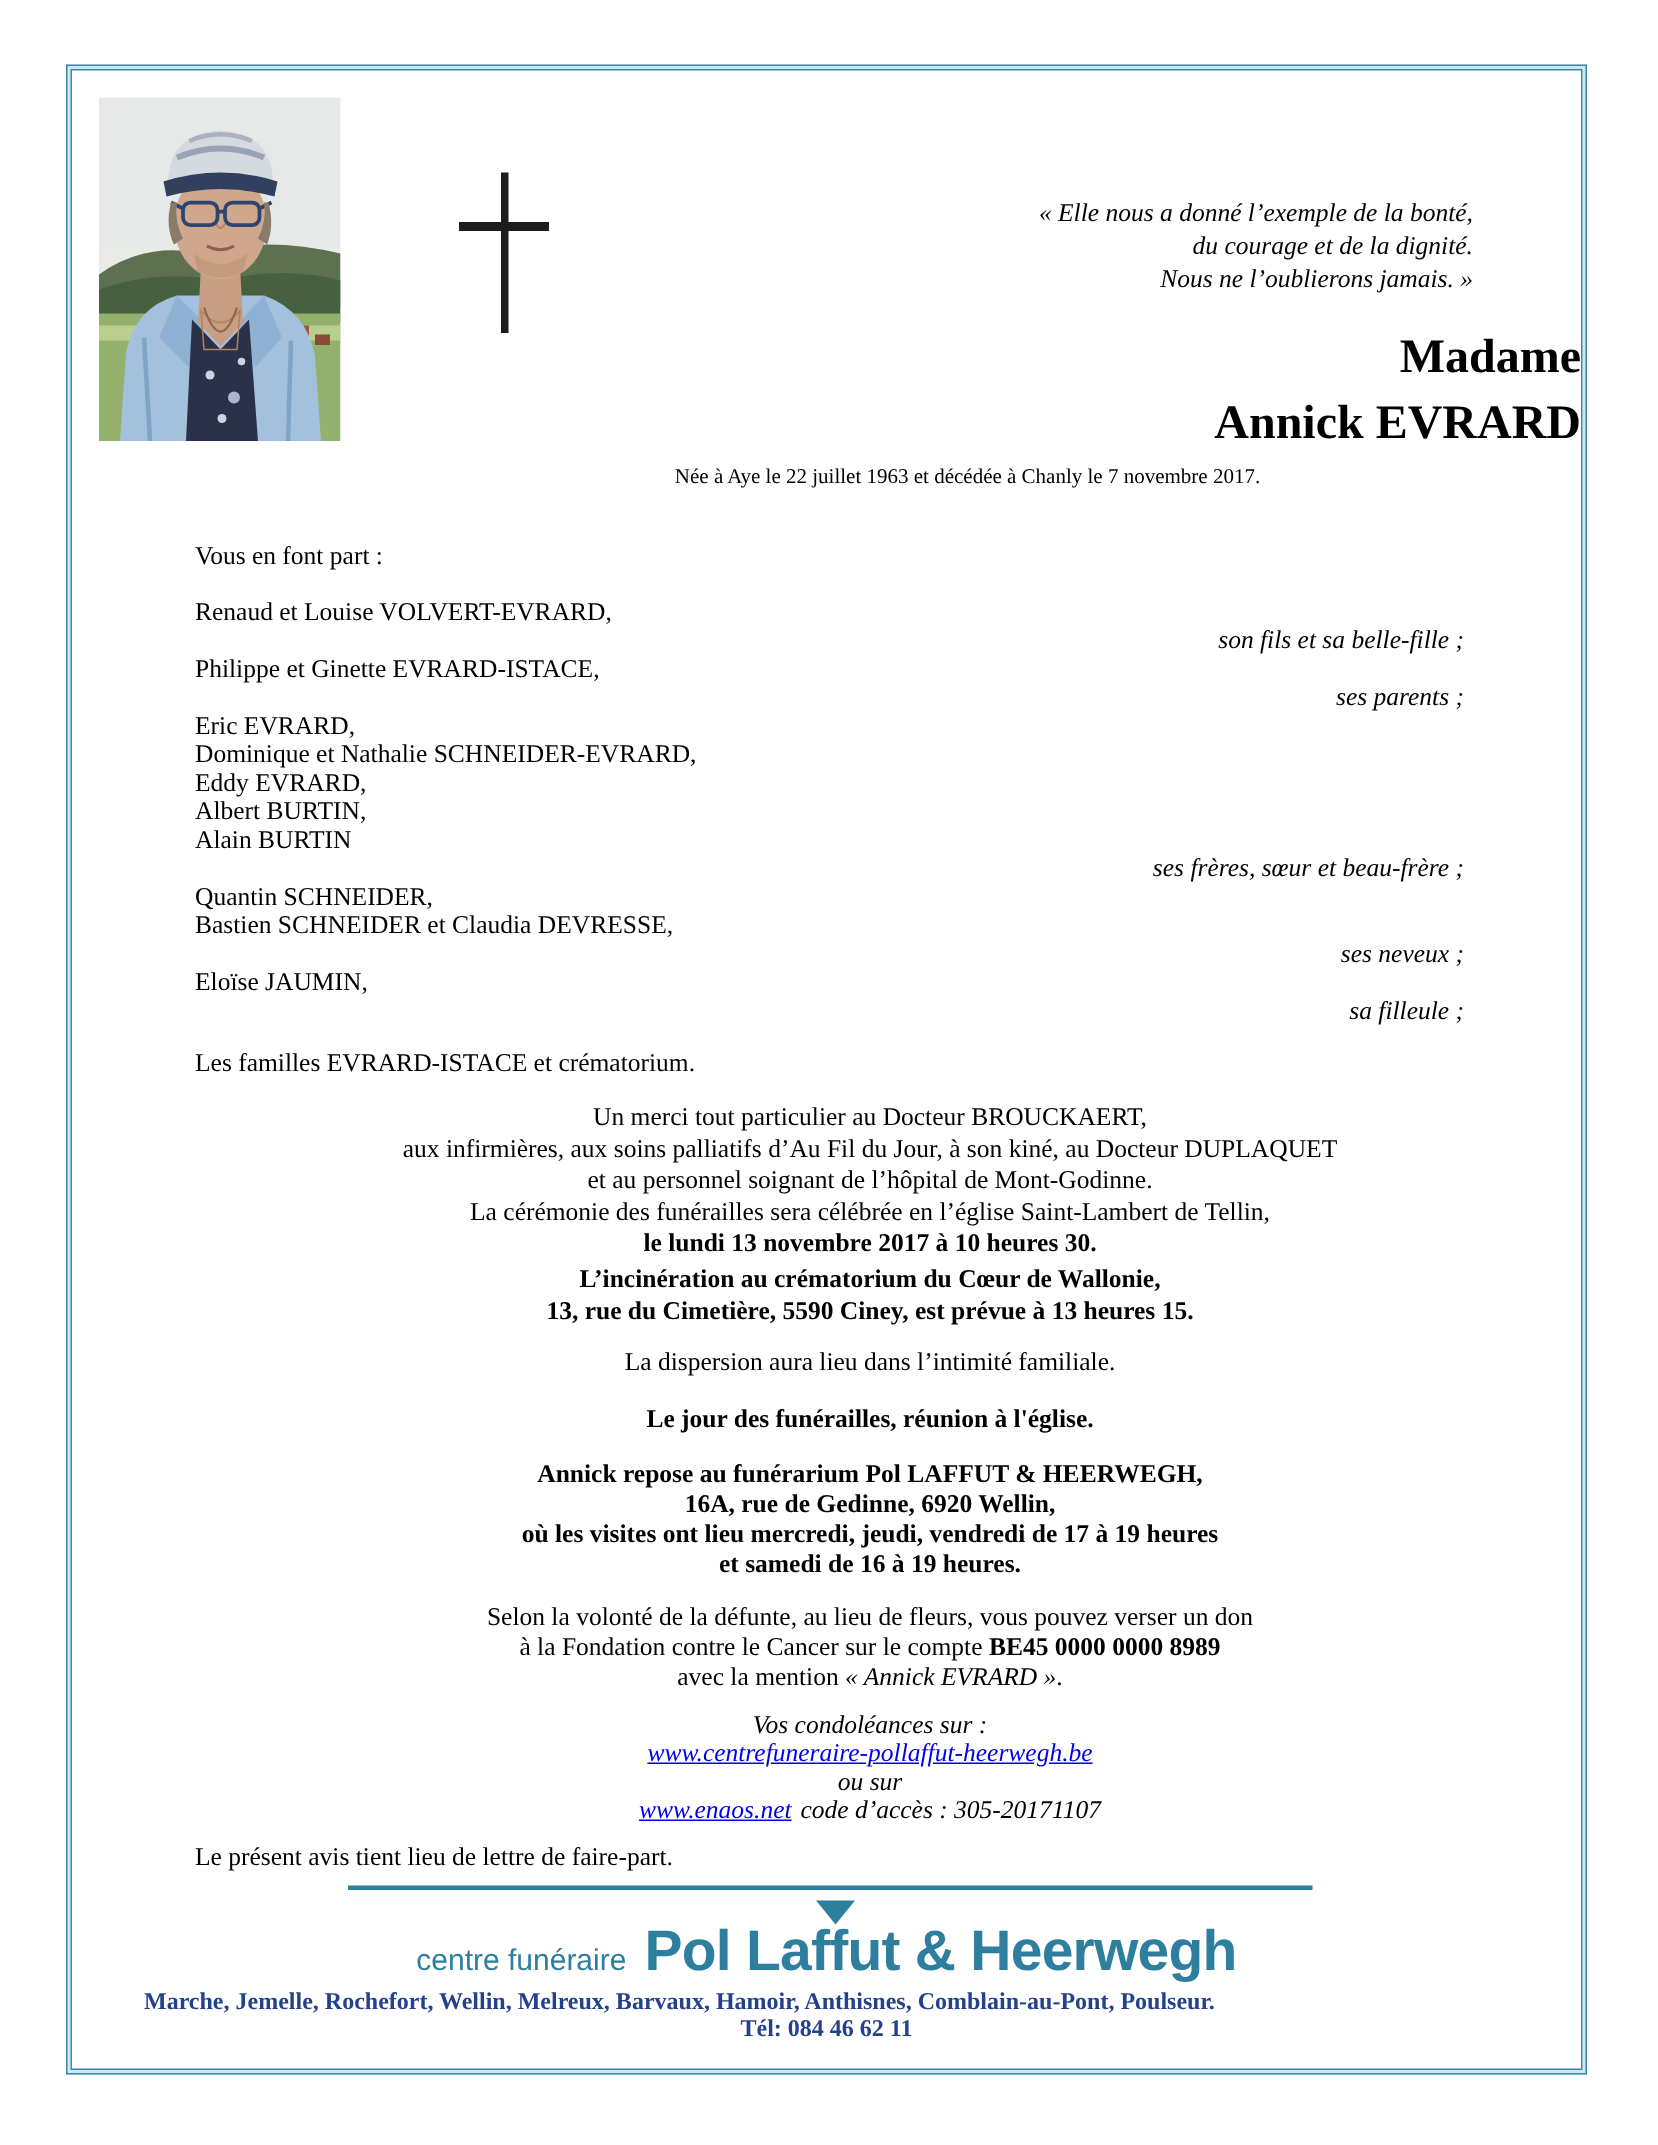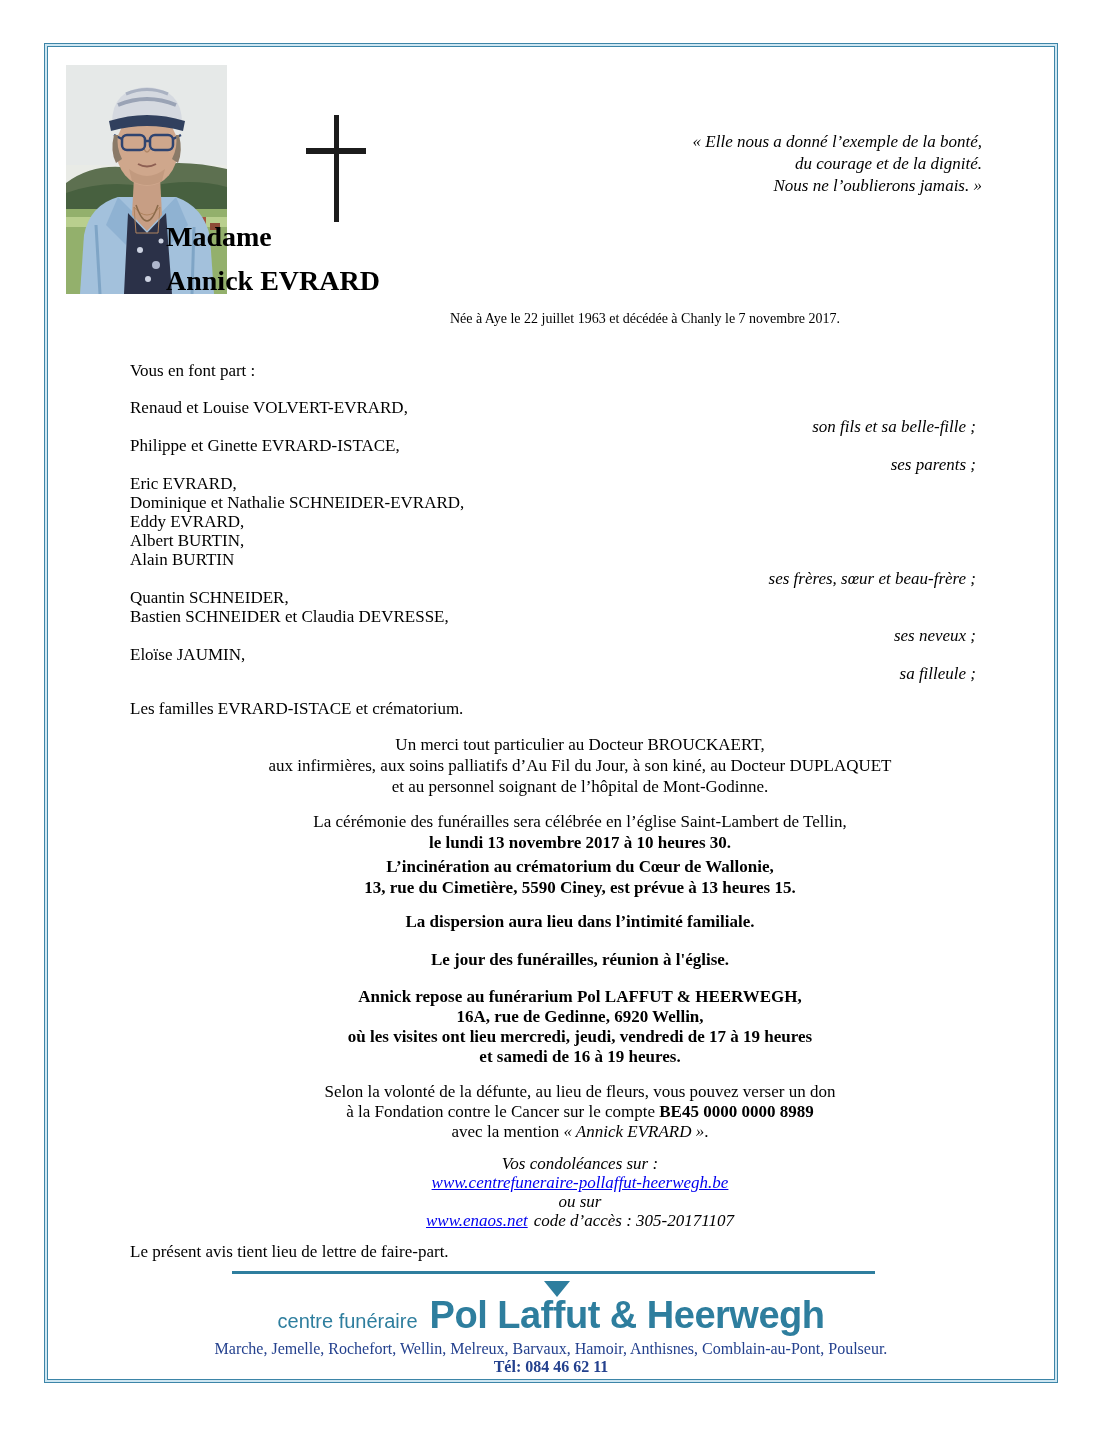--- a/index.html
+++ b/index.html
@@ -18,53 +18,53 @@
     position:relative;width:100%;height:100%;box-sizing:border-box;
     border:1px solid #3d85a8;background:#fff;overflow:hidden;
   }
   
   .header{position:relative;height:300px;}
   .photo{position:absolute;left:18px;top:18px;width:161px;height:229px;display:block;}
   .cross-wrap{position:absolute;left:258px;top:68px;width:62px;height:110px;}
   .cross-v{position:absolute;left:28px;top:0;width:5px;height:107px;background:#1c1c1c;}
   .cross-h{position:absolute;left:0;top:33px;width:60px;height:6px;background:#1c1c1c;}
   .quote{position:absolute;right:72px;top:84px;text-align:right;font-style:italic;font-size:17px;line-height:22px;}
-  .title{position:absolute;left:0;right:0;top:168px;text-align:left;padding-left:118px;
-         font-weight:bold;font-size:28px;line-height:44px;}
+  .title{position:absolute;left:0;right:0;top:168px;text-align:right;padding-left:118px;
+         font-weight:bold;font-size:32px;line-height:44px;}
   .subtitle{position:absolute;left:0;right:0;top:264px;text-align:center;padding-left:188px;font-size:14px;}
   
   p{margin:0;}
   .doc{font-size:17px;}
   .intro{margin:14px 0 0 82px;line-height:20px;}
   .fam{margin-top:17px;line-height:19px;}
   .fam .l{margin-left:82px;}
   .fam .r{text-align:right;margin-right:78px;font-style:italic;}
   .closing{margin:16px 0 0 82px;line-height:19px;}
   .c{text-align:center;padding-left:104px;padding-right:46px;line-height:21px;}
   .bold{font-weight:bold;}
   .thanks{margin-top:16px;}
-  .ceremony{margin-top:14px;}
+  .ceremony{}
   .cremation{margin-top:3px;font-weight:bold;}
-  .dispersion{margin-top:13px;font-weight:bold;}
+  .dispersion{margin-top:13px;font-weight:normal;}
   .reunion{margin-top:17px;font-weight:bold;}
   .repose{margin-top:17px;font-weight:bold;line-height:20px;}
   .donation{margin-top:15px;line-height:20px;}
   .condolences{margin-top:12px;font-style:italic;line-height:19px;}
   .condolences a{color:#0000ee;text-decoration:underline;cursor:pointer;}
   .access{margin-left:0.35em;}
   .notice{margin:12px 0 0 82px;line-height:19px;}
   
   .footer{position:relative;margin-top:10px;}
   .rule{width:643px;height:3px;margin-left:184px;}
   .tri{width:0;height:0;border-left:13px solid transparent;border-right:13px solid transparent;
        border-top:16px solid #2e7e9e;margin:7px 0 0 496px;}
   .brand{text-align:center;margin-top:-3px;font-family:"Liberation Sans",sans-serif;white-space:nowrap;}
   .brand-prefix{font-size:20px;margin-right:12px;}
   .brand-name{font-size:38px;font-weight:bold;letter-spacing:-0.5px;}
-  .cities{text-align:center;font-weight:normal;font-size:16px;margin-top:3px;line-height:18px;}
+  .cities{font-weight:bold;font-size:16px;margin-top:3px;line-height:18px;padding-left:48px;}
   .phone{text-align:center;font-weight:bold;font-size:16px;line-height:18px;}
 </style>
 </head>
 <body>
 
 <div class="sheet">
   <div class="frame">
     <div class="frame-inner">
 
       <div class="header">

